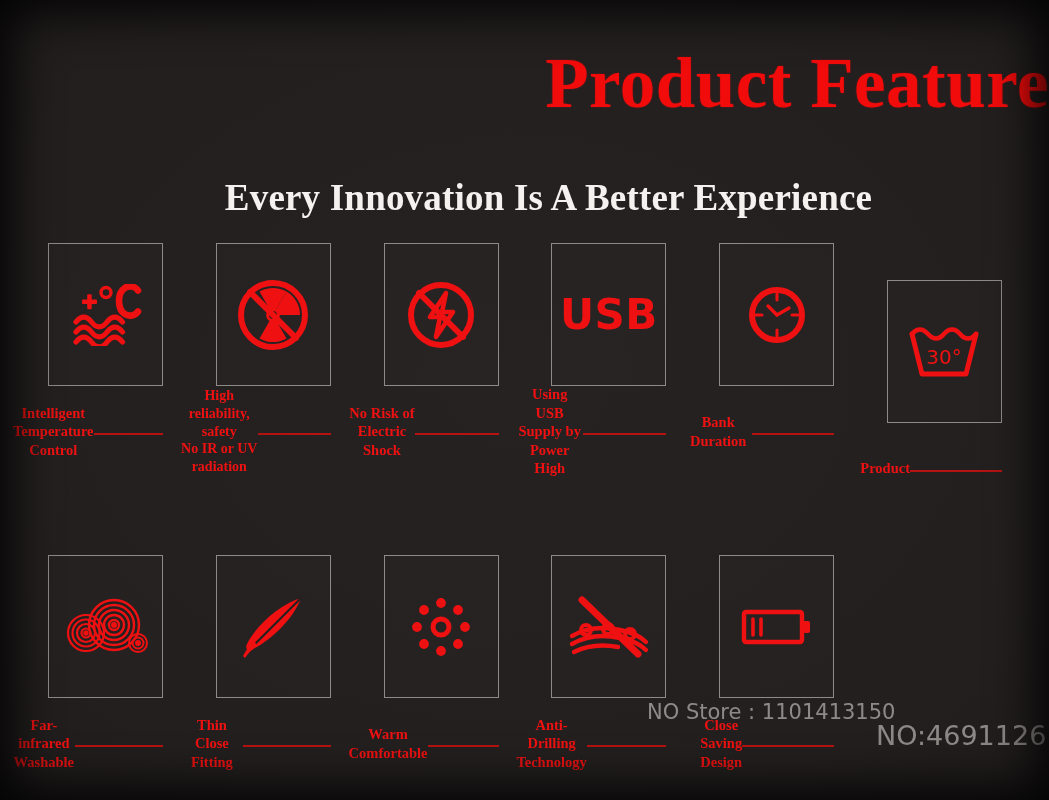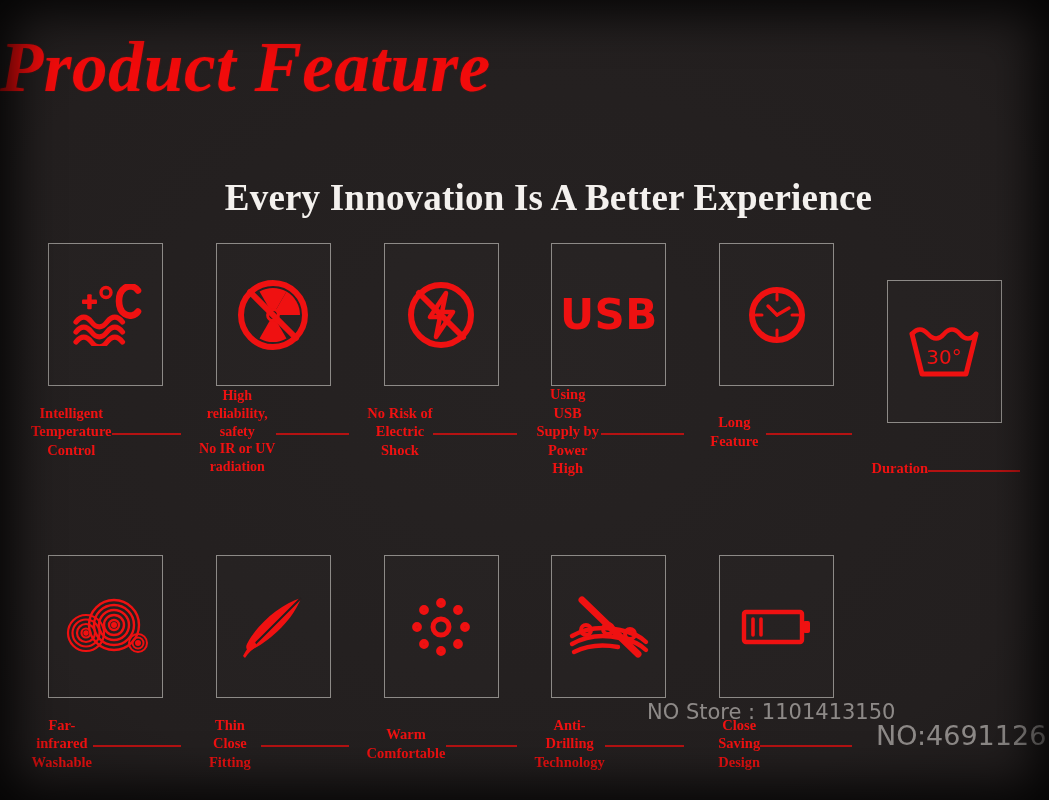--- a/index.html
+++ b/index.html
@@ -23,25 +23,24 @@
     content: "";
     position: absolute;
     inset: 0;
     pointer-events: none;
     box-shadow: inset 0 0 46px 14px rgba(0,0,0,0.85);
   }
 
   
   .title-wrap {
     position: absolute;
-    top: 32px;
+    top: 48px;
     left: 0;
     right: 0;
-    text-align: left;
-    font-style: italic;
+    text-align: right;
   }
   .main-title {
     margin: 0;
     font-size: 71px;
     line-height: 1;
     font-weight: bold;
     color: #f10b0b;
     letter-spacing: 0.5px;
     font-family: "Liberation Serif", "DejaVu Serif", serif;
     text-shadow: 0 0 2px rgba(255,0,0,0.35);
@@ -74,21 +73,21 @@
     grid-template-columns: repeat(6, 115px);
     justify-content: space-between;
     row-gap: 0;
   }
   .row2-offset { margin-top: 37px; }
 
   .feature {
     width: 115px;
     display: flex;
     flex-direction: column;
-    align-items: flex-start;
+    align-items: flex-end;
   }
   .icon-frame {
     width: 115px;
     height: 143px;
     border: 1px solid #8d8a87;
     background: rgba(255,255,255,0.013);
     display: flex;
     align-items: center;
     justify-content: center;
     box-sizing: border-box;
@@ -252,37 +251,37 @@
               <line x1="46" y1="31" x2="52" y2="31"></line>
             </g>
             <g stroke="#ef1111" stroke-width="3.4" stroke-linecap="round" fill="none">
               <line x1="31" y1="31" x2="22" y2="22"></line>
               <line x1="31" y1="31" x2="43" y2="24"></line>
             </g>
           </svg>
         </span>
       </div>
       <div class="label-box">
-        <p class="label">Long Feature</p>
+        <p class="label">Bank Duration</p>
         <div class="underline w-mid"></div>
       </div>
     </div>
 
     <div class="feature row2-offset">
       <div class="icon-frame">
         <span>
           <svg width="80" height="60" viewBox="0 0 80 60">
             <path d="M8 12 L18 52 H62 L72 12" fill="none" stroke="#ef1111" stroke-width="5" stroke-linejoin="round" stroke-linecap="round"></path>
             <path d="M8 12c5-6 10.5-6 16 0s11 6 16 0 11-6 16 0 11 6 16 0" fill="none" stroke="#ef1111" stroke-width="4.4" stroke-linecap="round"></path>
             <text x="40" y="42" text-anchor="middle" fill="#ef1111" font-family="DejaVu Sans, Liberation Sans, sans-serif" font-size="20" font-weight="normal">30°</text>
           </svg>
         </span>
       </div>
       <div class="label-box">
-        <p class="label">Duration</p>
+        <p class="label">Product</p>
         <div class="underline"></div>
       </div>
     </div>
 
     <div class="feature row2-offset">
       <div class="icon-frame">
         <span>
           <svg width="84" height="64" viewBox="0 0 84 64">
             <g fill="none" stroke="#ef1111" stroke-width="2.2">
               <circle cx="22" cy="38" r="18"></circle>

